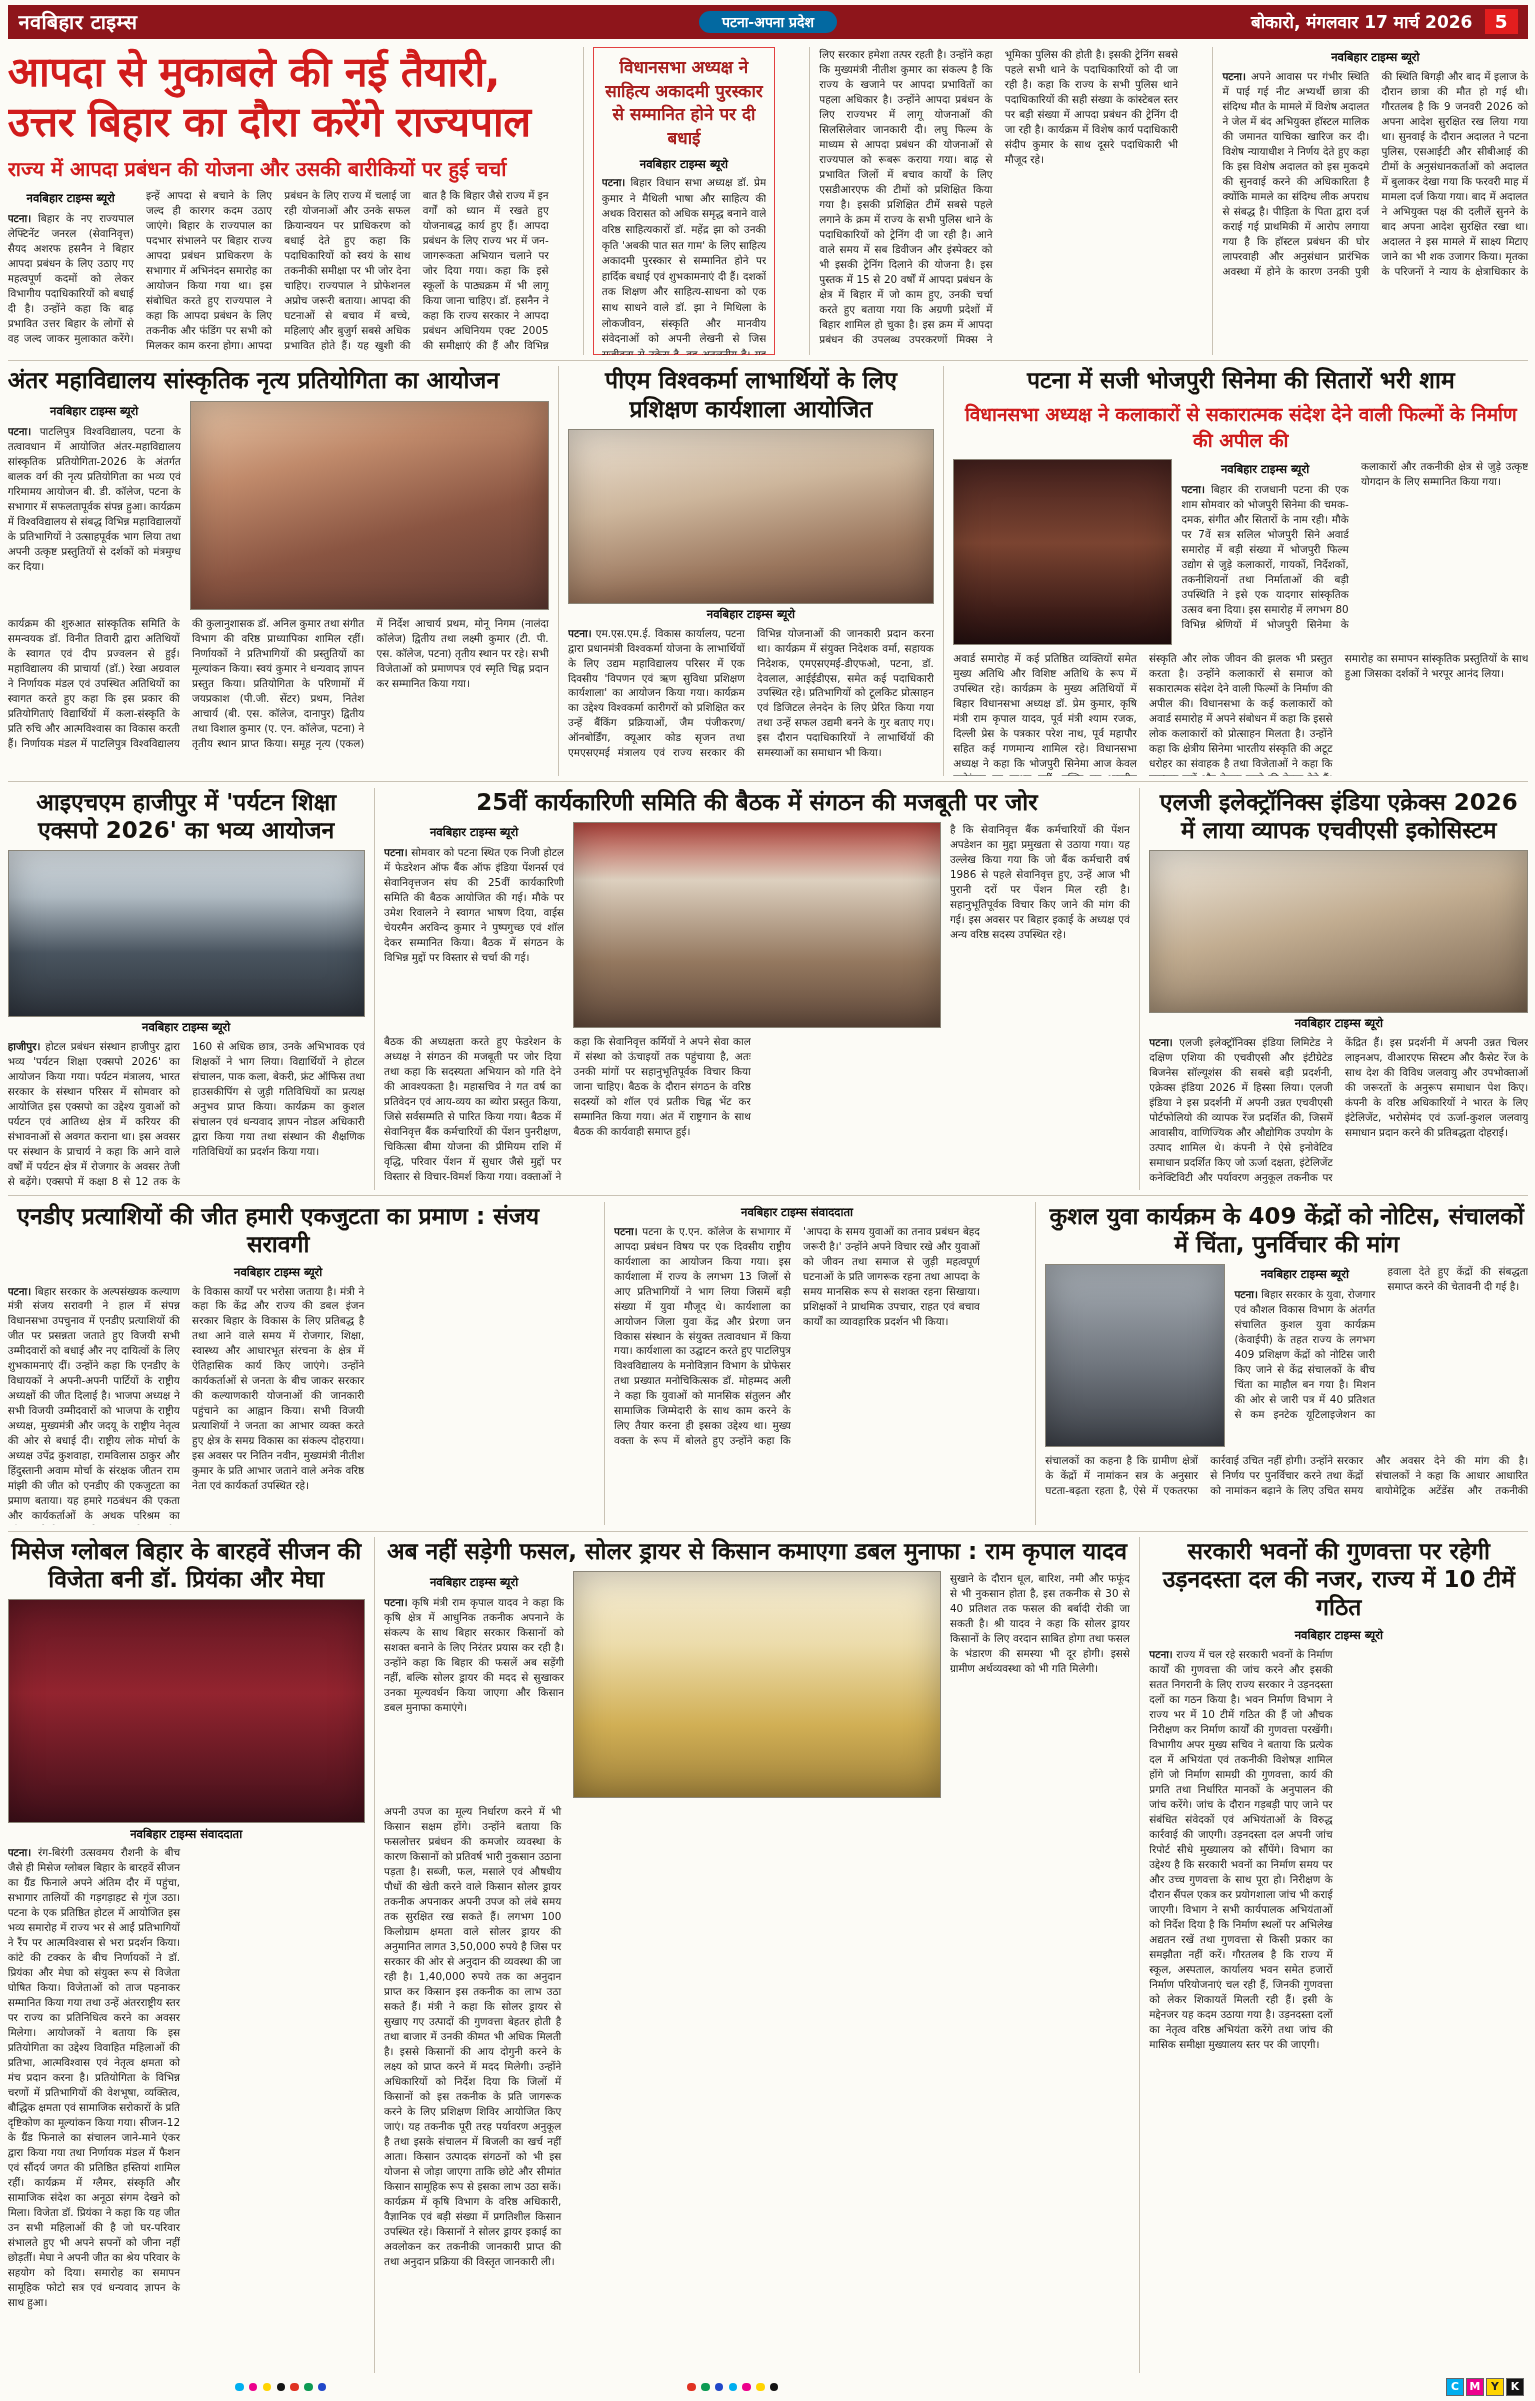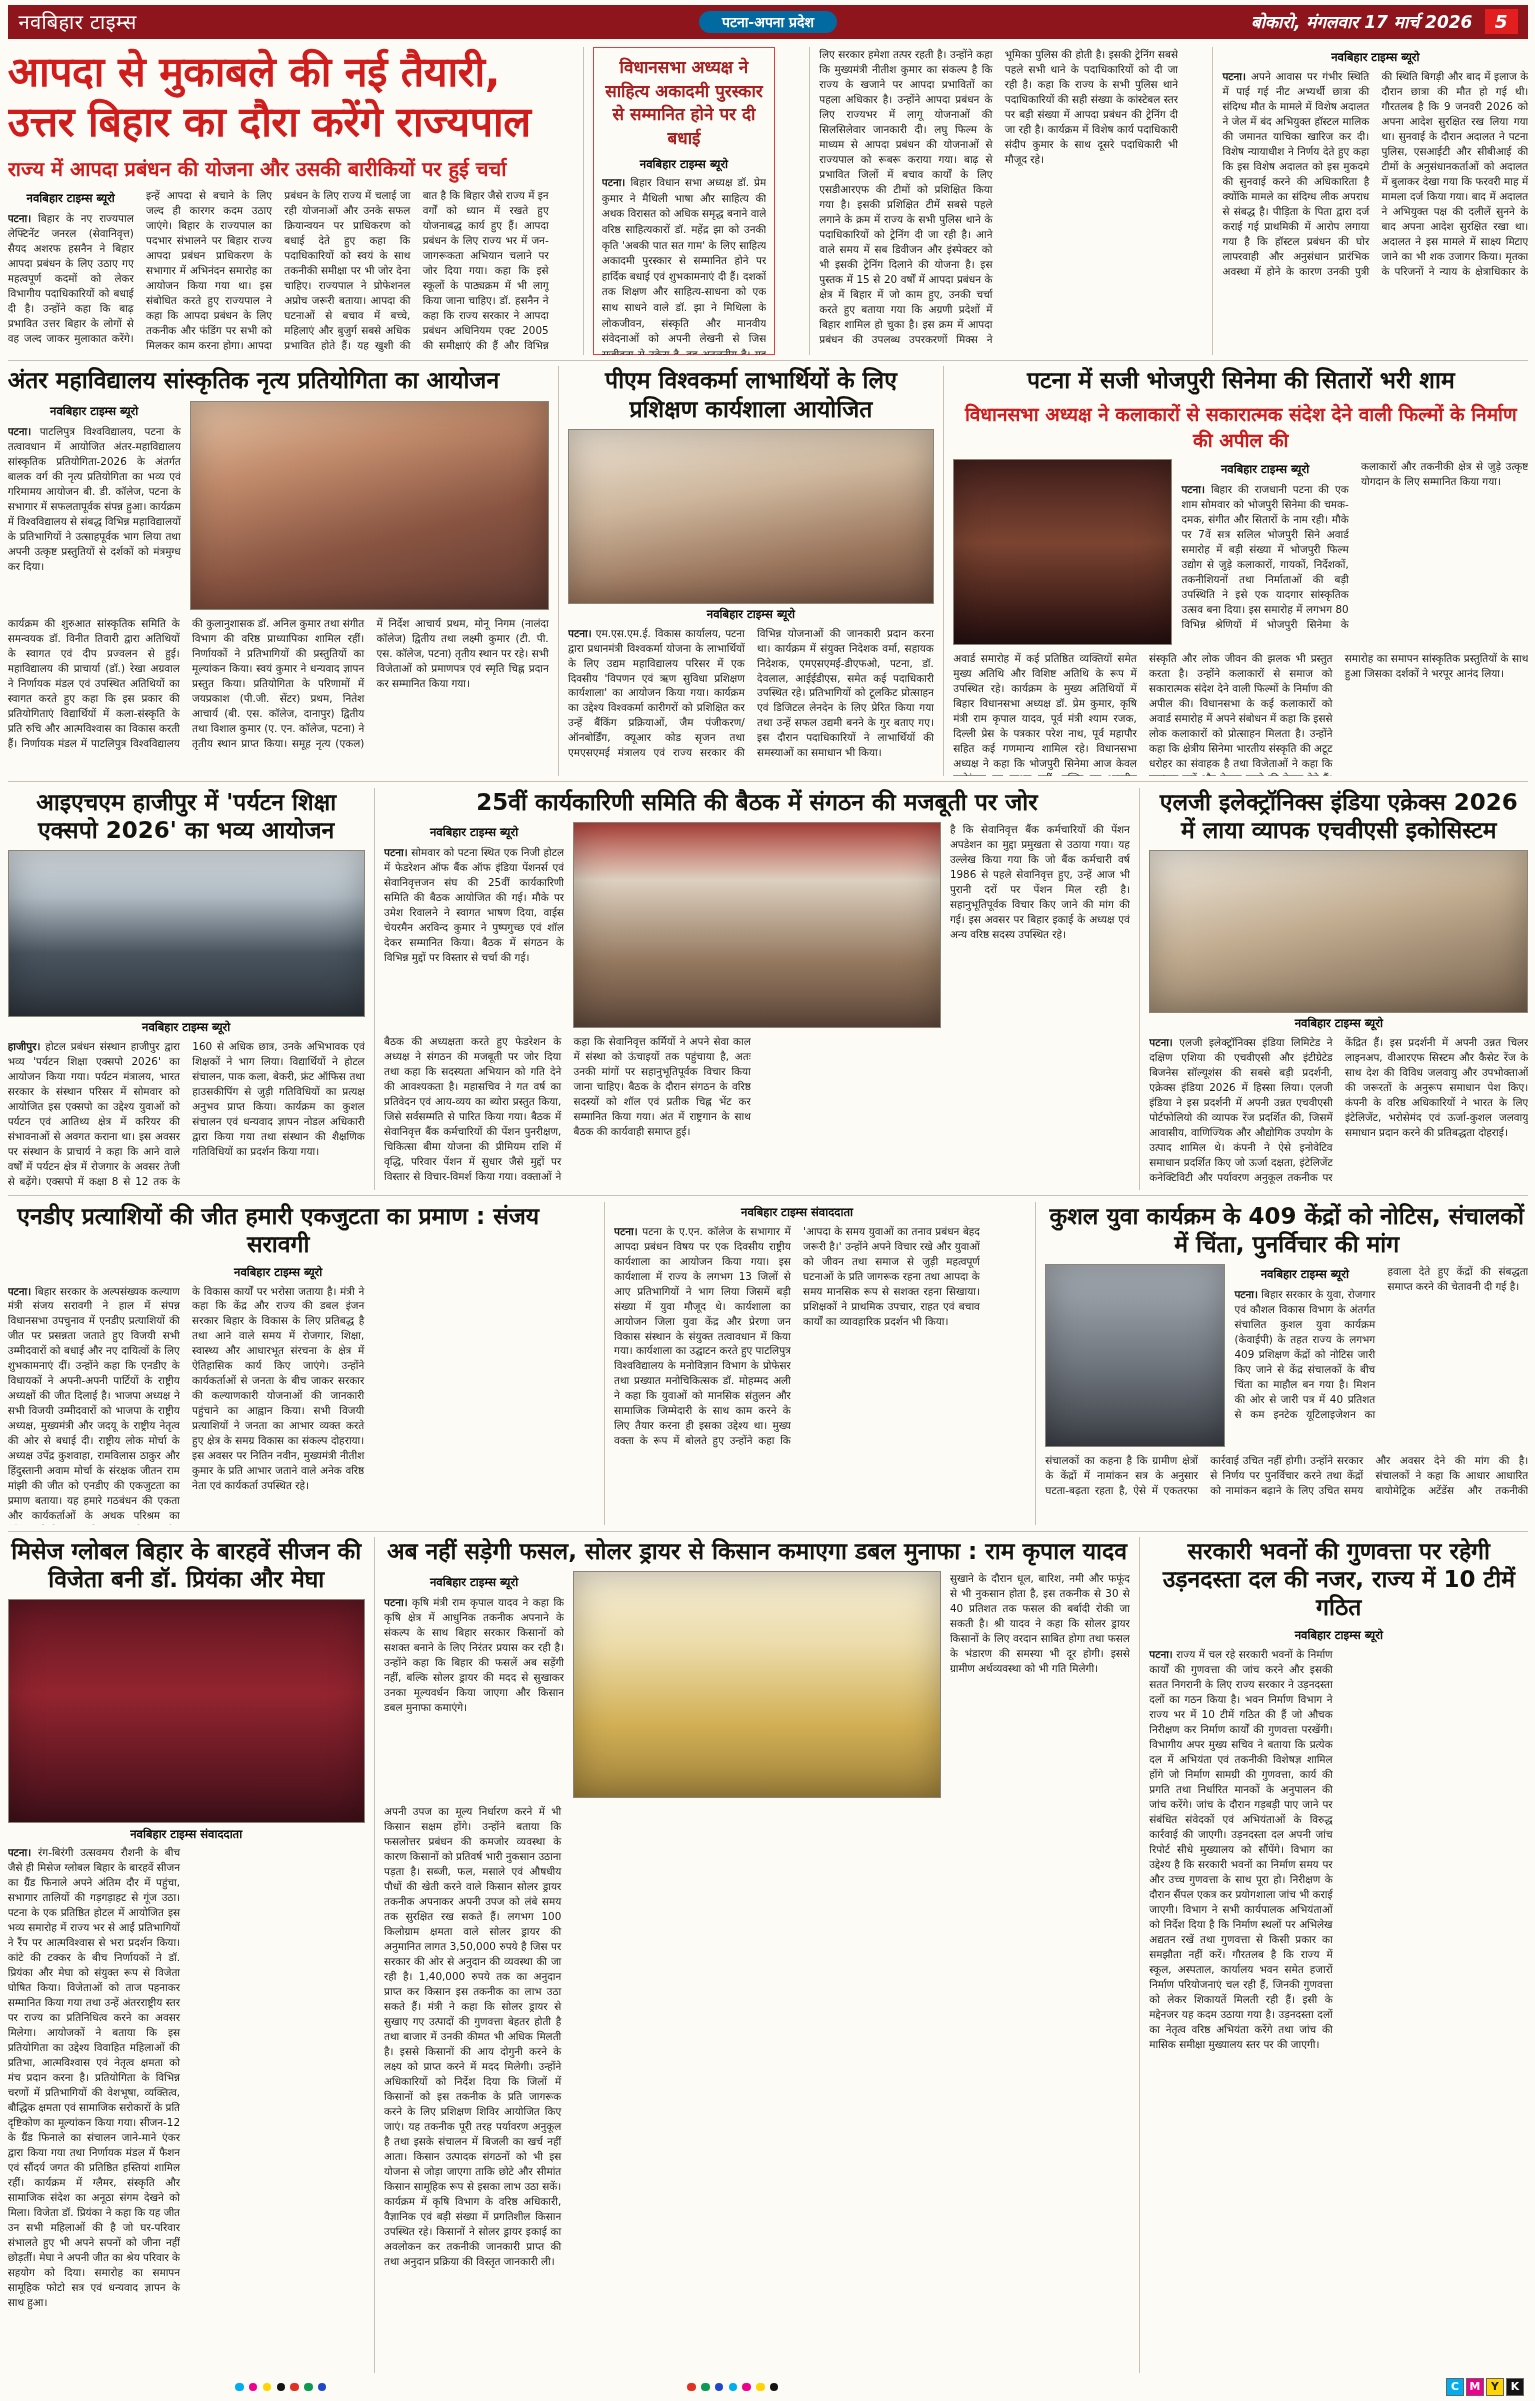--- a/index.html
+++ b/index.html
@@ -2,24 +2,24 @@
 <html lang="hi" style="font-size:12.3px"><head>
 <meta charset="utf-8">
 <style>
   * { margin:0; padding:0; box-sizing:border-box; }
   html,body { background:#d9d4c8; }
   body { width:1536px; font-family:"DejaVu Sans", sans-serif; }
   .page { width:1536px; height:2401px; background:#fcfbf6; margin:0 auto; padding:4.6px 7.7px 3.1px; display:flex; flex-direction:column; overflow:hidden; }
 
   
   .masthead { height:34px; background:#8e151b; color:#fff; display:flex; align-items:center; padding:0 10.8px; flex:0 0 34px; }
-  .m-left  { flex:1 1 33%; font-size:20px; font-weight:400; letter-spacing:0.4px; }
+  .m-left  { flex:1 1 33%; font-size:20px; font-weight:700; letter-spacing:0.4px; }
   .m-mid   { flex:0 0 auto; }
   .m-pill  { background:#0369a1; border-radius:15.4px; padding:3.1px 23px; font-size:14px; font-weight:700; }
-  .m-right { flex:1 1 33%; display:flex; align-items:center; justify-content:flex-end; font-size:17px; font-weight:700;font-style:italic; }
+  .m-right { flex:1 1 33%; display:flex; align-items:center; justify-content:flex-end; font-size:17px; font-weight:700; }
   .pagebox { background:#e31e1e; color:#fff; font-size:18.4px; font-weight:700; padding:2.3px 10px; margin-left:12.3px; }
 
   
   .nrow { display:flex; border-top:0.8px solid #c9c2b4; padding-top:5.4px; margin-top:5.4px; }
   .nrow.first { border-top:none; margin-top:3.1px; }
   .blk { overflow:hidden; }
   .blk + .blk { border-left:0.8px solid #c9c2b4; padding-left:9.2px; margin-left:9.2px; }
 
   
   .h-lead { font-size:41px; line-height:1.22; font-weight:700; color:#d11c1c; letter-spacing:-0.4px; }

